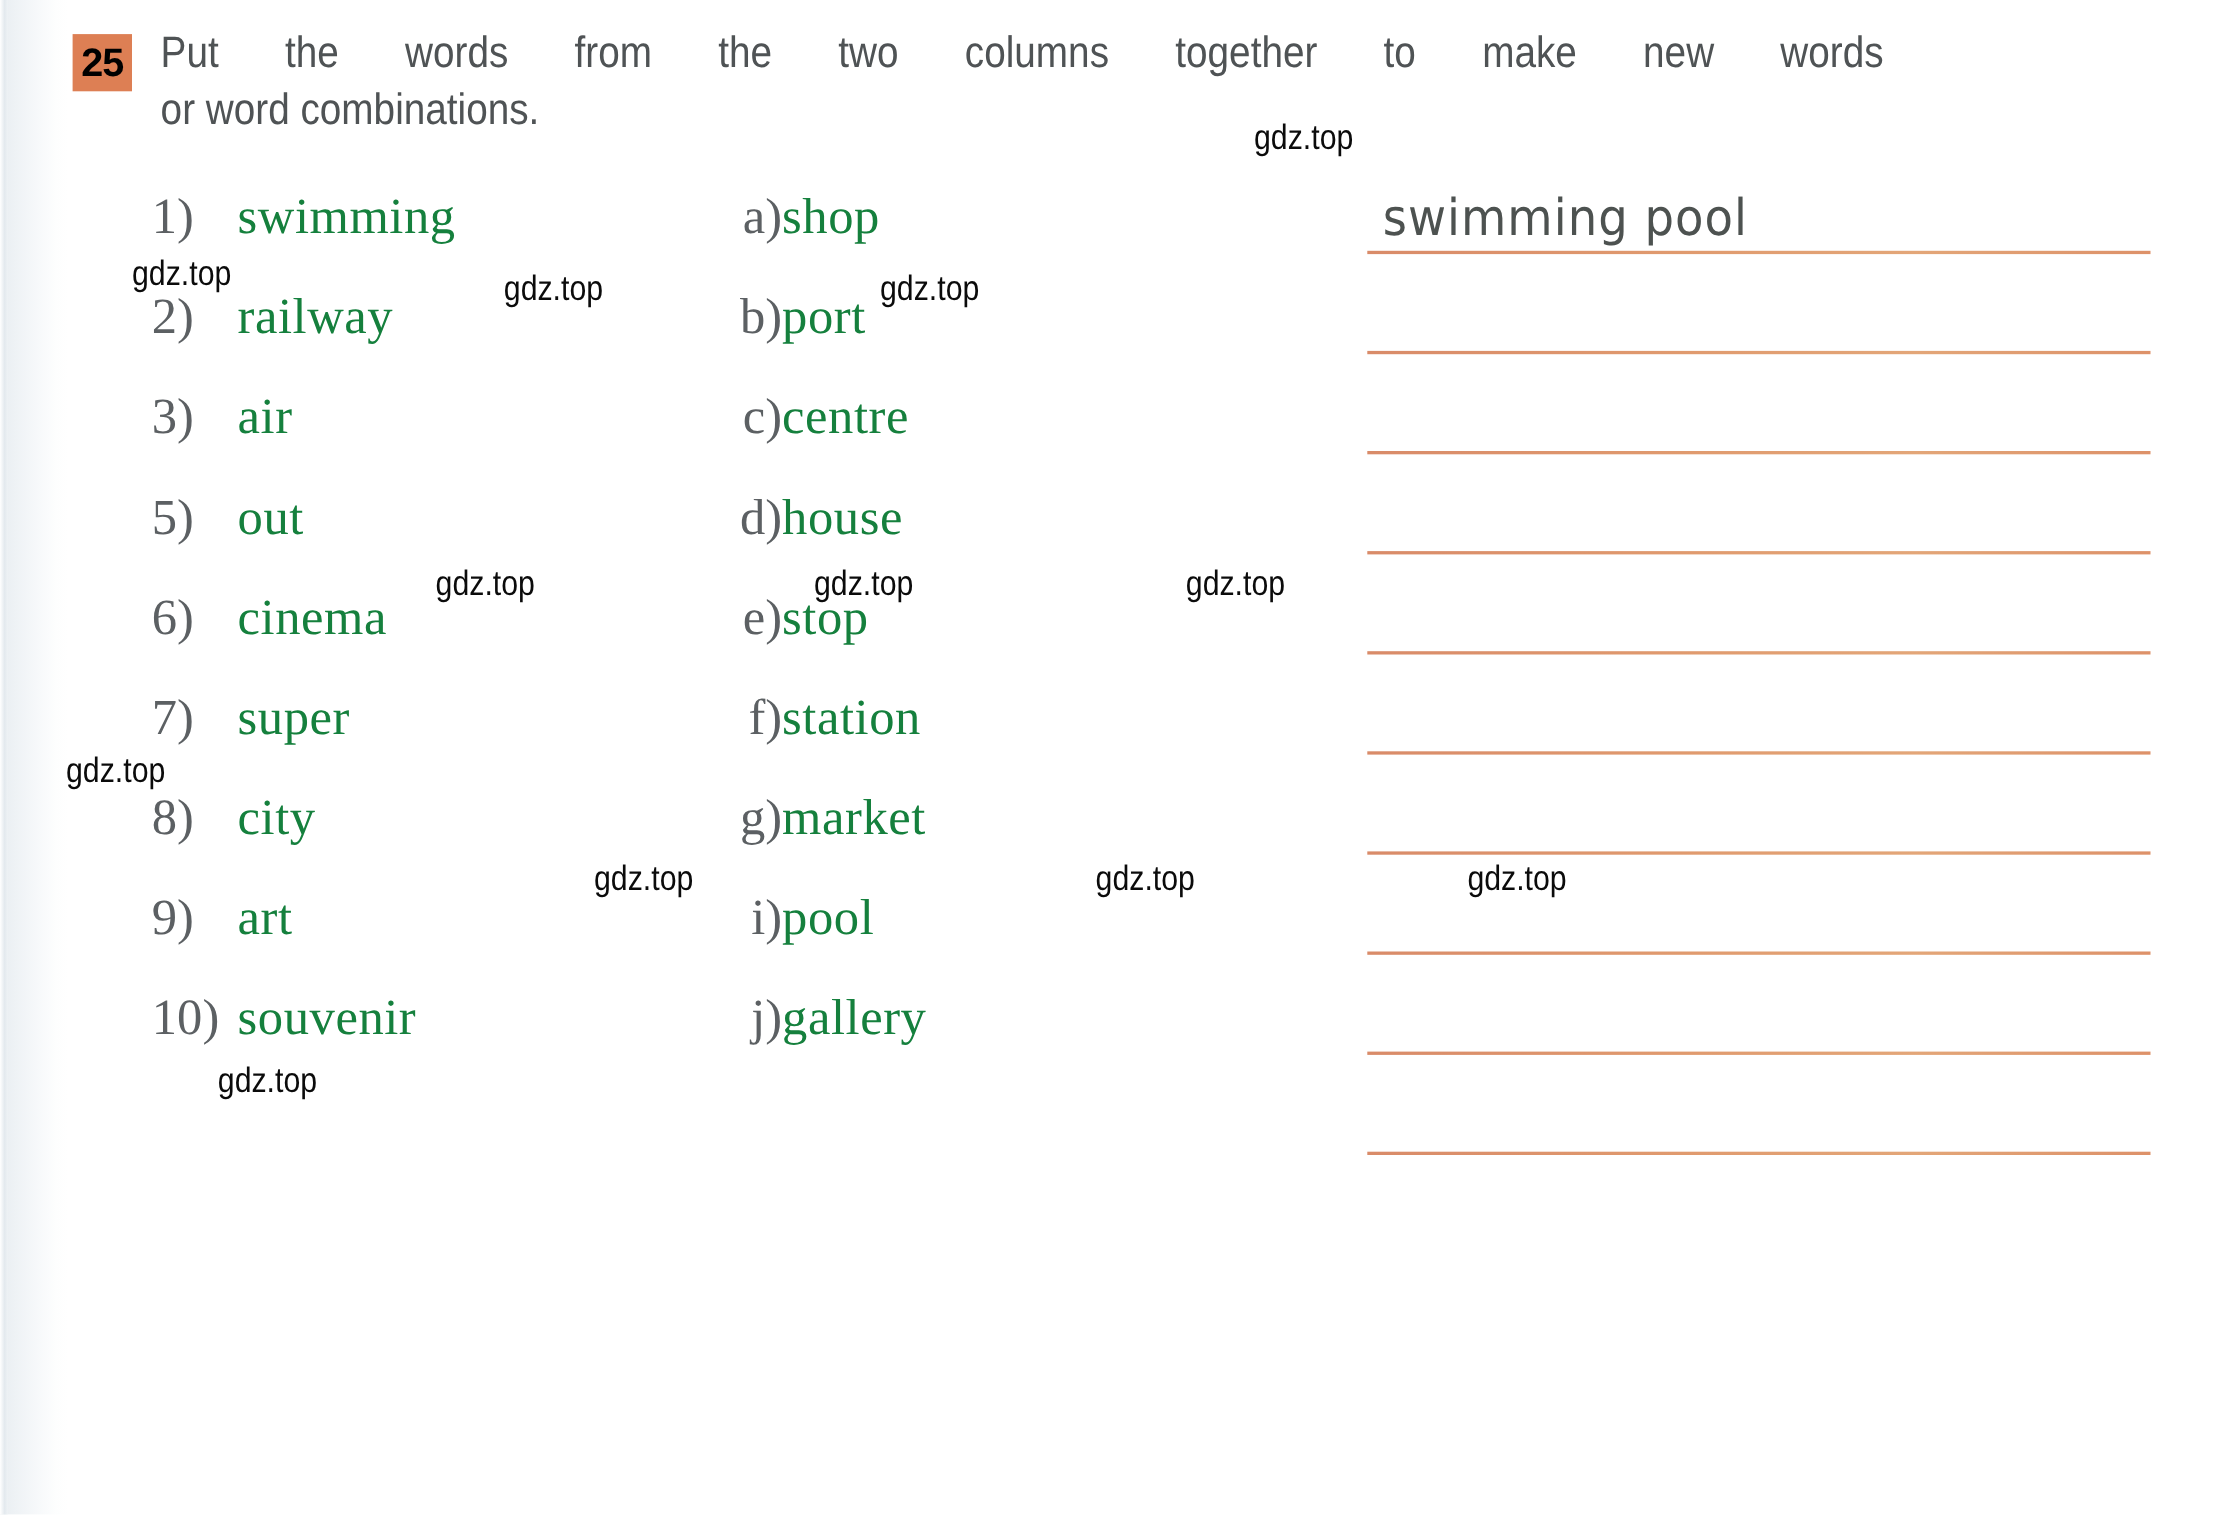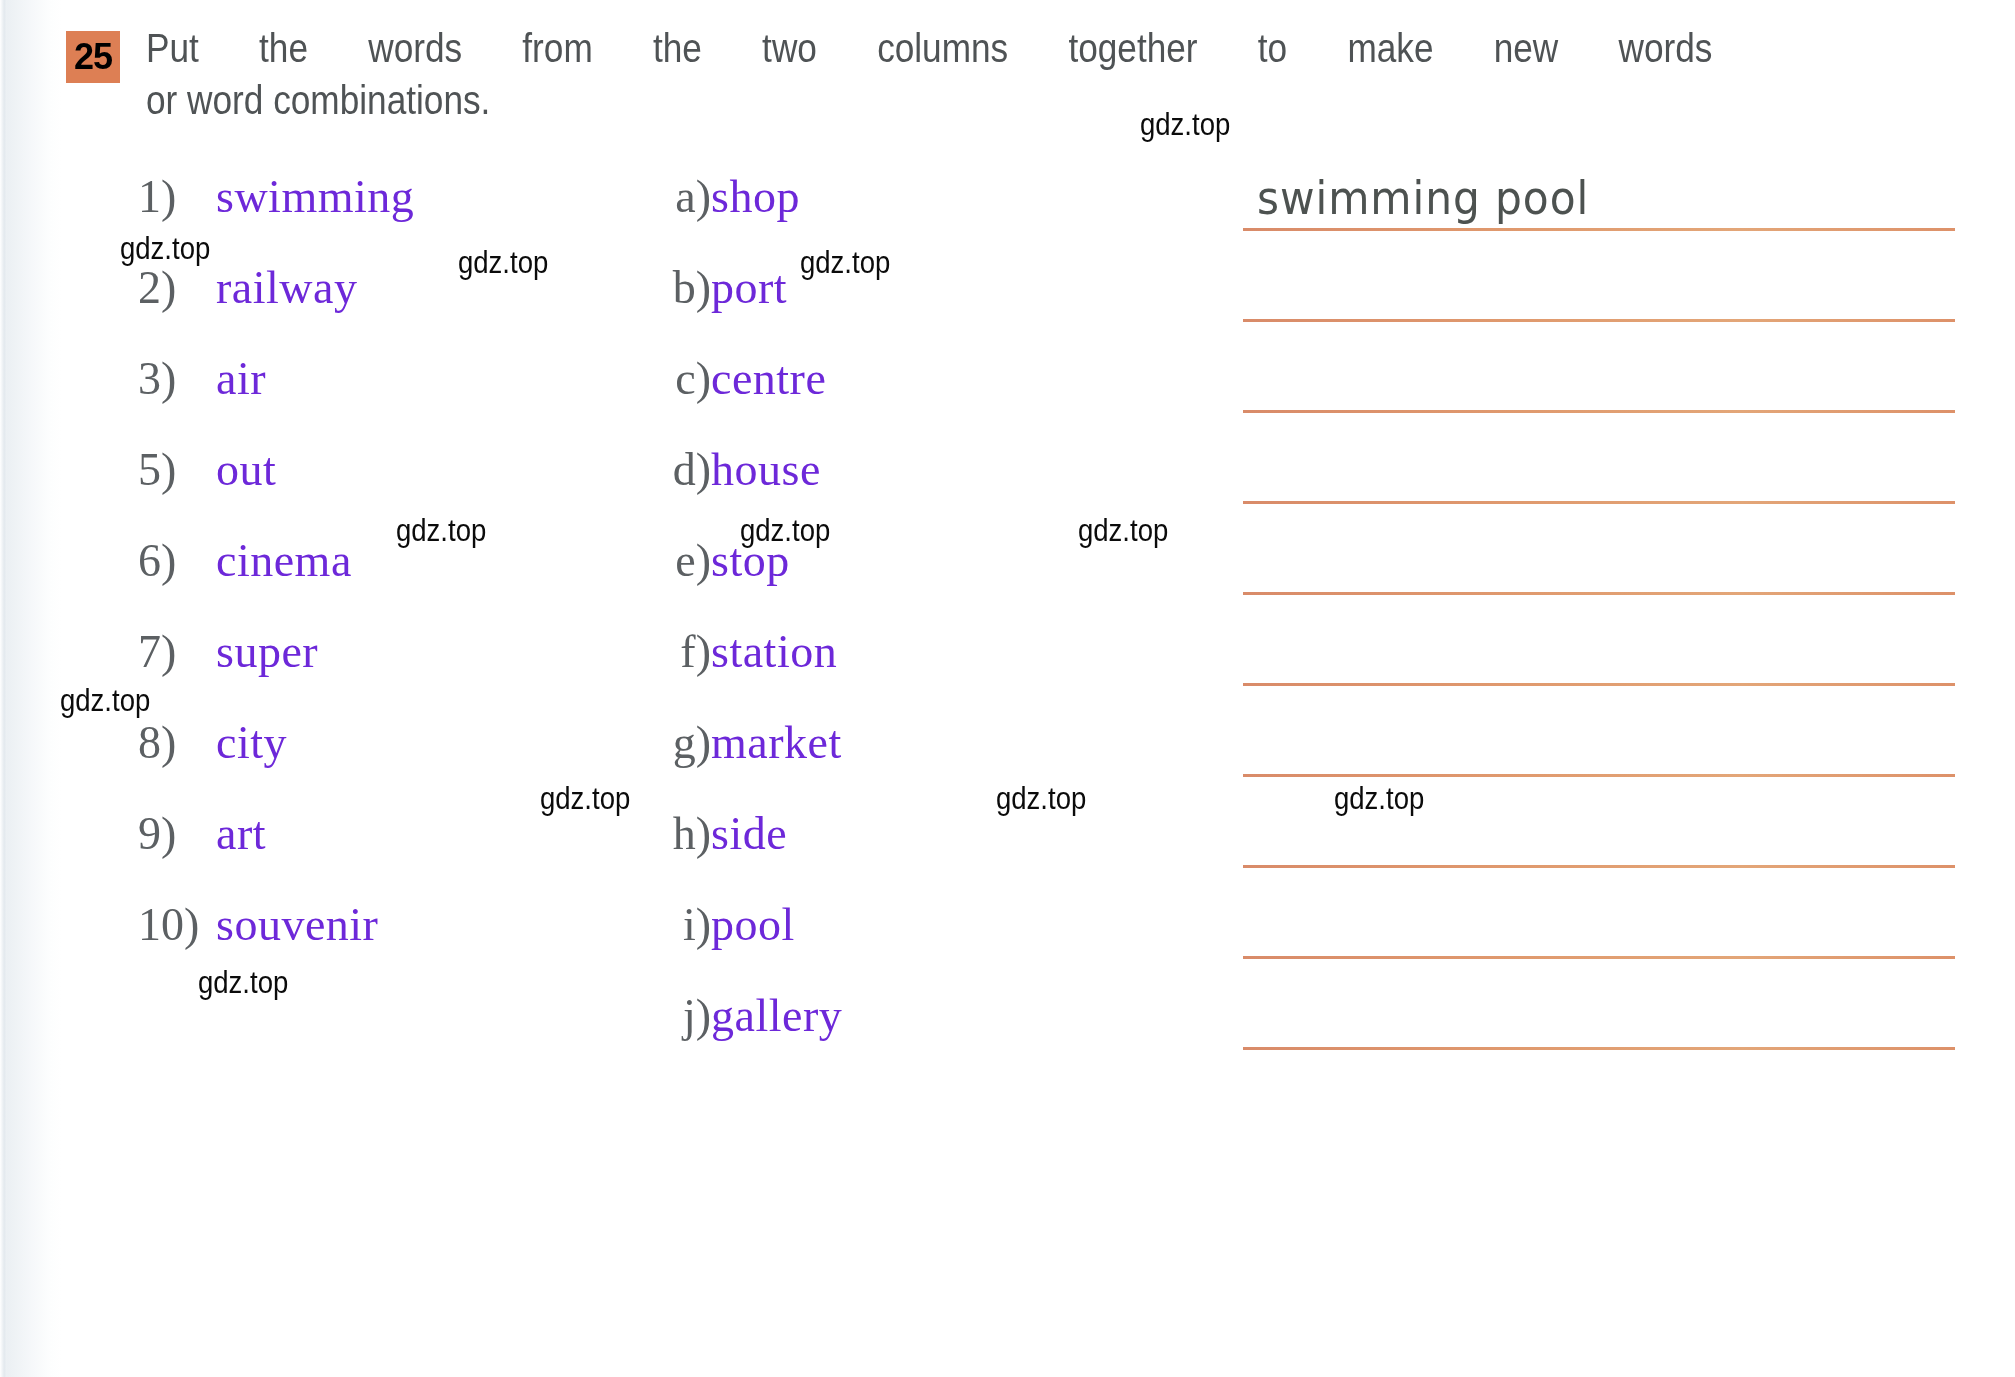--- a/index.html
+++ b/index.html
@@ -89,21 +89,21 @@
     display: inline-block;
     font-size: 46px;
     color: #5c6063;
     vertical-align: baseline;
   }
   #col1 .marker { width: 78px; }
   #col2 .marker { width: 66px; }
   .word {
     display: inline-block;
     font-size: 46px;
-    color: #6d28d9;
+    color: #15803d;
     letter-spacing: 0.5px;
   }
   .row .txt { position: absolute; left: 0; top: 12px; }
 
   
   #answers {
     position: absolute;
     left: 1243px;
     top: 158px;
     width: 712px;
@@ -205,23 +205,20 @@
         <div class="txt"><span class="marker">d)</span><span class="word">house</span></div>
       </div>
       <div class="row">
         <div class="txt"><span class="marker">e)</span><span class="word">stop</span></div>
       </div>
       <div class="row">
         <div class="txt"><span class="marker">f)</span><span class="word">station</span></div>
       </div>
       <div class="row">
         <div class="txt"><span class="marker">g)</span><span class="word">market</span></div>
-      </div>
-      <div class="row">
-        <div class="txt"><span class="marker">h)</span><span class="word">side</span></div>
       </div>
       <div class="row">
         <div class="txt"><span class="marker">i)</span><span class="word">pool</span></div>
       </div>
       <div class="row">
         <div class="txt"><span class="marker">j)</span><span class="word">gallery</span></div>
       </div>
     </div>
 
   <div id="answers">

